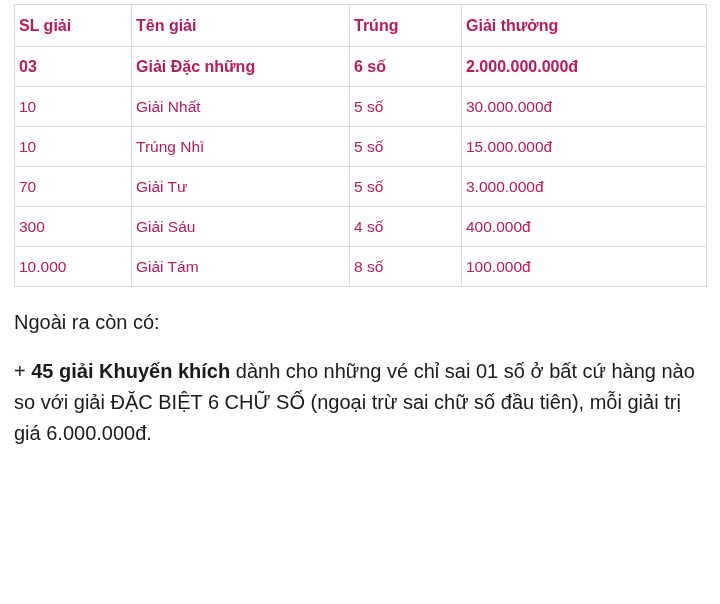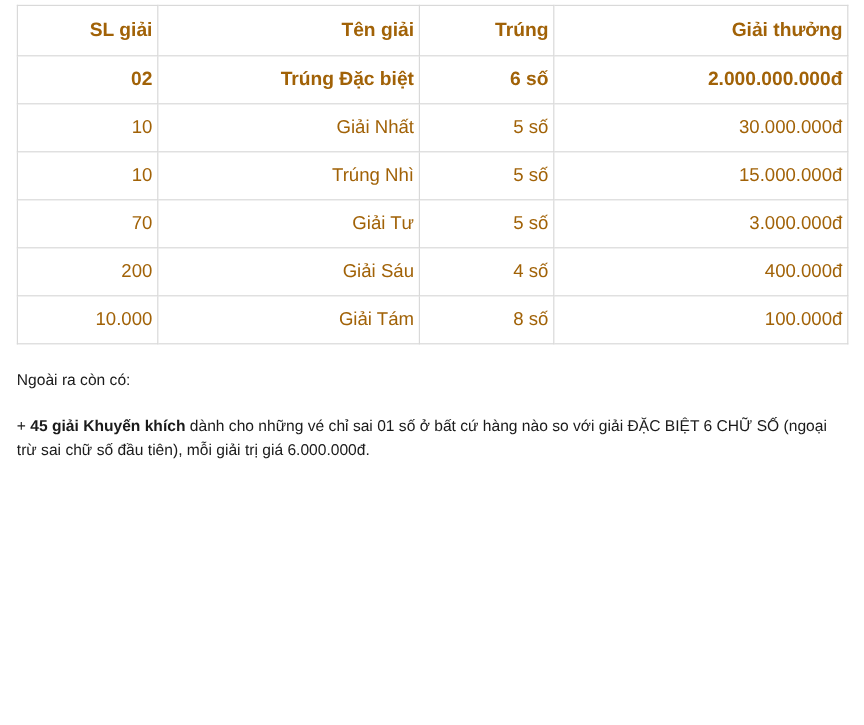--- a/index.html
+++ b/index.html
@@ -23,24 +23,24 @@
   }
   table.prize-table {
     border-collapse: collapse;
     width: 692px;
     margin: 4px 14px 0 14px;
     table-layout: fixed;
   }
   table.prize-table th,
   table.prize-table td {
     border: 1px solid #d9d9d9;
-    text-align: right;
+    text-align: left;
     vertical-align: middle;
     font-size: 15.5px;
-    color: #a16207;
+    color: #be185d;
     height: 39px;
     padding: 0 4px;
     margin-left: 12px;
   }
   table.prize-table th {
     font-weight: bold;
     font-size: 16px;
     height: 41px;
   }
   table.prize-table tr.special-row td {
@@ -51,21 +51,21 @@
   col.c2 { width: 218px; }
   col.c3 { width: 112px; }
   col.c4 { width: 245px; }
 
   .notes {
     margin: 0 14px;
     padding-top: 20px;
   }
   .notes p {
     margin: 0 0 18px 0;
-    font-size: 13px;
+    font-size: 20px;
     line-height: 1.55;
     color: #1a1a1a;
   }
   .notes p:last-child {
     margin-bottom: 0;
   }
   .notes b {
     font-weight: bold;
   }
 </style>
@@ -84,22 +84,22 @@
     <thead>
       <tr>
         <th>SL giải</th>
         <th>Tên giải</th>
         <th>Trúng</th>
         <th>Giải thưởng</th>
       </tr>
     </thead>
     <tbody>
       <tr class="special-row">
-        <td>02</td>
-        <td>Trúng Đặc biệt</td>
+        <td>03</td>
+        <td>Giải Đặc những</td>
         <td>6 số</td>
         <td>2.000.000.000đ</td>
       </tr>
       <tr>
         <td>10</td>
         <td>Giải Nhất</td>
         <td>5 số</td>
         <td>30.000.000đ</td>
       </tr>
       <tr>
@@ -108,21 +108,21 @@
         <td>5 số</td>
         <td>15.000.000đ</td>
       </tr>
       <tr>
         <td>70</td>
         <td>Giải Tư</td>
         <td>5 số</td>
         <td>3.000.000đ</td>
       </tr>
       <tr>
-        <td>200</td>
+        <td>300</td>
         <td>Giải Sáu</td>
         <td>4 số</td>
         <td>400.000đ</td>
       </tr>
       <tr>
         <td>10.000</td>
         <td>Giải Tám</td>
         <td>8 số</td>
         <td>100.000đ</td>
       </tr>

